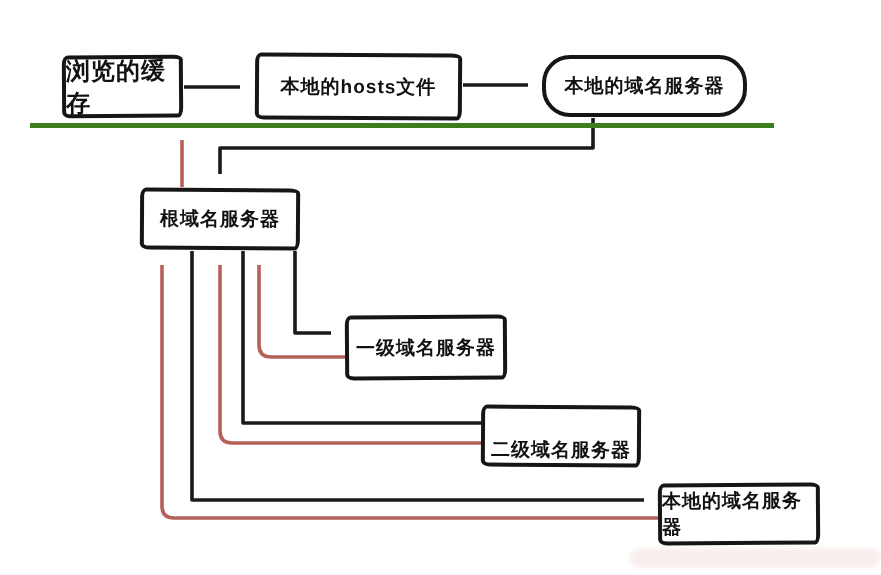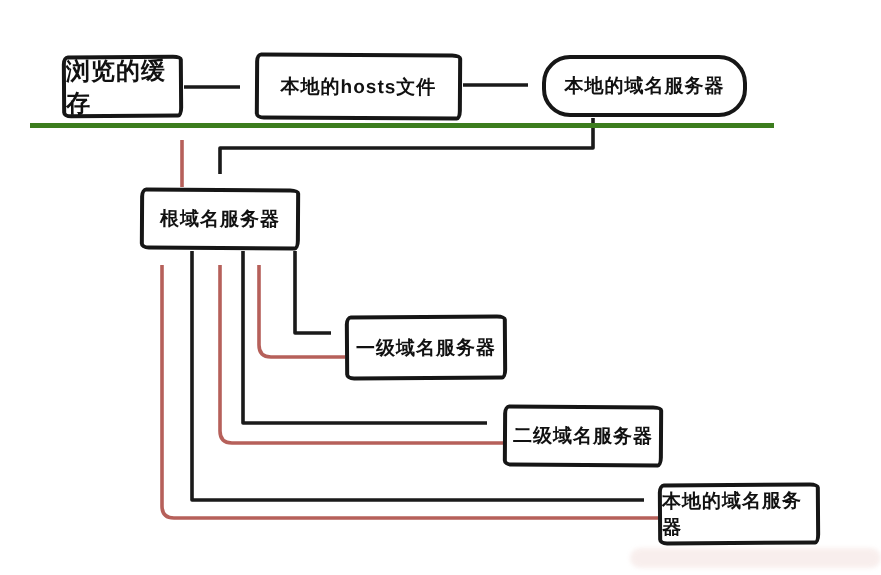--- a/index.html
+++ b/index.html
@@ -27,21 +27,21 @@
     border-radius: 6px 10px 5px 9px / 9px 5px 10px 6px;
     z-index: 2;
   }
   .node.tilt-a { transform: rotate(-0.4deg); }
   .node.tilt-b { transform: rotate(0.35deg); }
   #node-browser-cache { left: 62px;  top: 55px;  width: 121px; height: 63px; font-size: 24px; }
   #node-hosts-file    { left: 255px; top: 53px;  width: 207px; height: 67px; }
   #node-local-dns     { left: 542px; top: 55px;  width: 205px; height: 62px; border-radius: 28px; }
   #node-root-dns      { left: 140px; top: 188px; width: 160px; height: 62px; }
   #node-first-dns     { left: 345px; top: 315px; width: 162px; height: 65px; }
-  #node-second-dns    { left: 503px; top: 405px; width: 160px; height: 62px; }
+  #node-second-dns    { left: 481px; top: 405px; width: 160px; height: 62px; align-items: flex-end; }
   #node-third-dns     { left: 658px; top: 483px; width: 162px; height: 62px; }
   .divider {
     position: absolute;
     left: 30px; top: 123px;
     width: 744px; height: 5px;
     background: #3c7d1e;
     z-index: 1;
   }
   .watermark-smudge {
     position: absolute;

